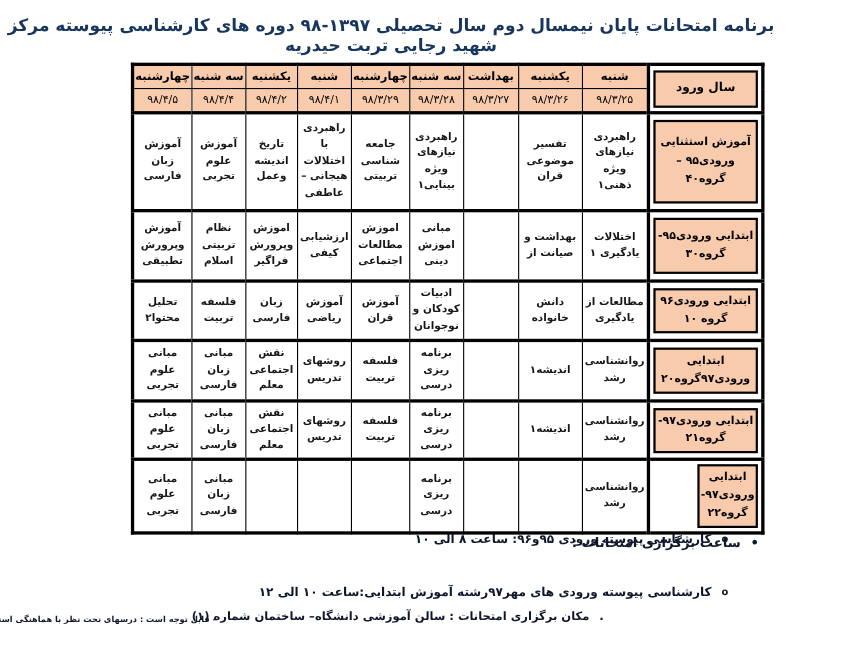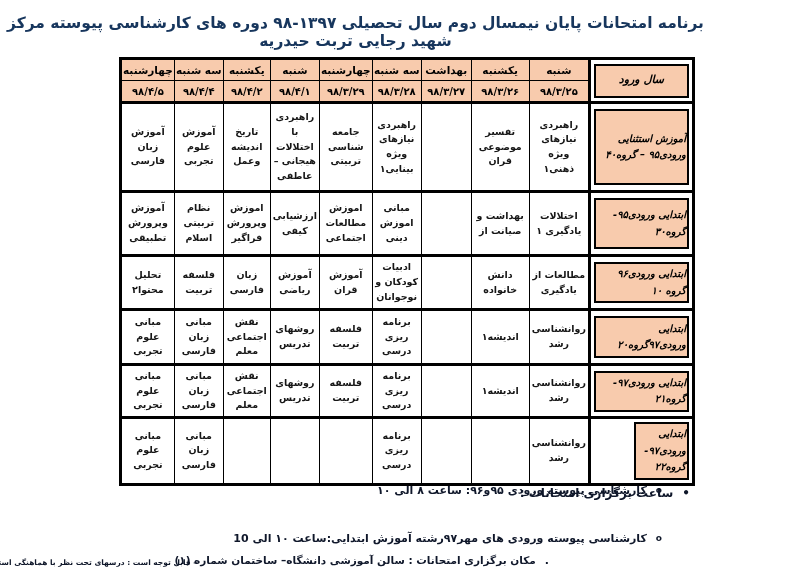--- a/index.html
+++ b/index.html
@@ -13,32 +13,32 @@
     text-align:center; direction:rtl;
     font-size:15.5px; font-weight:bold; color:var(--navy,#17365D);
   }
   .table-wrap { position:absolute; top:57px; left:119px; }
   table {
     border-collapse:collapse; table-layout:fixed; direction:rtl;
     border:3px solid var(--bd,#000);
   }
   th, td { border:1px solid var(--bd,#000); overflow:hidden; }
   thead th.day  { background:var(--peach,#F8CBAD); font-size:10.5px; font-weight:bold; padding:2px 1px; }
-  thead th.date { background:var(--peach,#F8CBAD); font-size:10px;  font-weight:bold; padding:2px 1px; }
+  thead th.date { background:var(--peach,#F8CBAD); font-size:10px;  font-weight:normal; padding:2px 1px; }
   tr.day-row { height:22px; } tr.date-row { height:22px; }
   tbody td { border-top:3px solid var(--bd,#000); }
   td.subject {
     background:#fff; text-align:center; vertical-align:middle;
     font-size:9.5px; font-weight:bold; color:#161616; line-height:1.55; padding:1px 2px;
   }
   .label-col { border-left:3px solid var(--bd,#000); background:#fff; padding:0; vertical-align:middle; }
   .label-box {
     margin:3px; border:2px solid var(--bd,#000); background:var(--peach,#F8CBAD);
-    display:flex; align-items:center; justify-content:center; text-align:right;
-    font-size:10px; font-weight:bold; line-height:1.65; padding:2px 1px;font-style:italic;
+    display:flex; align-items:center; justify-content:center; text-align:center;
+    font-size:10px; font-weight:bold; line-height:1.65; padding:2px 1px;
   }
   .label-box.hdr { min-height:34px; font-size:11px; }
   tbody tr.r0 { height:89px; } tbody tr.r0 .label-box { min-height:76px; }
   tbody tr.r1 { height:64px; } tbody tr.r1 .label-box { min-height:51px; }
   tbody tr.r2 { height:54px; } tbody tr.r2 .label-box { min-height:41px; }
   tbody tr.r3 { height:55px; } tbody tr.r3 .label-box { min-height:42px; }
   tbody tr.r4 { height:53px; } tbody tr.r4 .label-box { min-height:40px; }
   tbody tr.r5 { height:55px; } tbody tr.r5 .label-box { min-height:42px;margin-left:43px; }
   .note-line { position:absolute; direction:rtl; white-space:nowrap; font-weight:bold; color:#0f172a; }
   .note-heading  { top:486px; right:99px;  font-size:12px; }
@@ -189,21 +189,21 @@
 
   <div class="note-line note-heading">
     <span class="bullet">•</span><span>ساعت برگزاری امتحانات :</span>
   </div>
 
   <div class="note-line note-item-1">
     <span class="bullet hollow">o</span><span>کارشناسی پیوسته ورودی ۹۵و۹۶: ساعت  ۸  الی  ۱۰</span>
   </div>
 
   <div class="note-line note-item-2">
-    <span class="bullet hollow">o</span><span>کارشناسی پیوسته ورودی های مهر۹۷رشته آموزش ابتدایی:ساعت   ۱۰   الی   10</span>
+    <span class="bullet hollow">o</span><span>کارشناسی پیوسته ورودی های مهر۹۷رشته آموزش ابتدایی:ساعت   ۱۰   الی   ۱۲</span>
   </div>
 
   <div class="note-line note-location">
     <span class="bullet dot">.</span><span>مکان برگزاری امتحانات : سالن آموزشی دانشگاه– ساختمان شماره (۱)</span>
   </div>
 
   <div class="note-line side-note">– قابل توجه است : درسهای تحت نظر با هماهنگی استاد ودانشجو برگزار می گردد.</div>
 
 </div>
 

